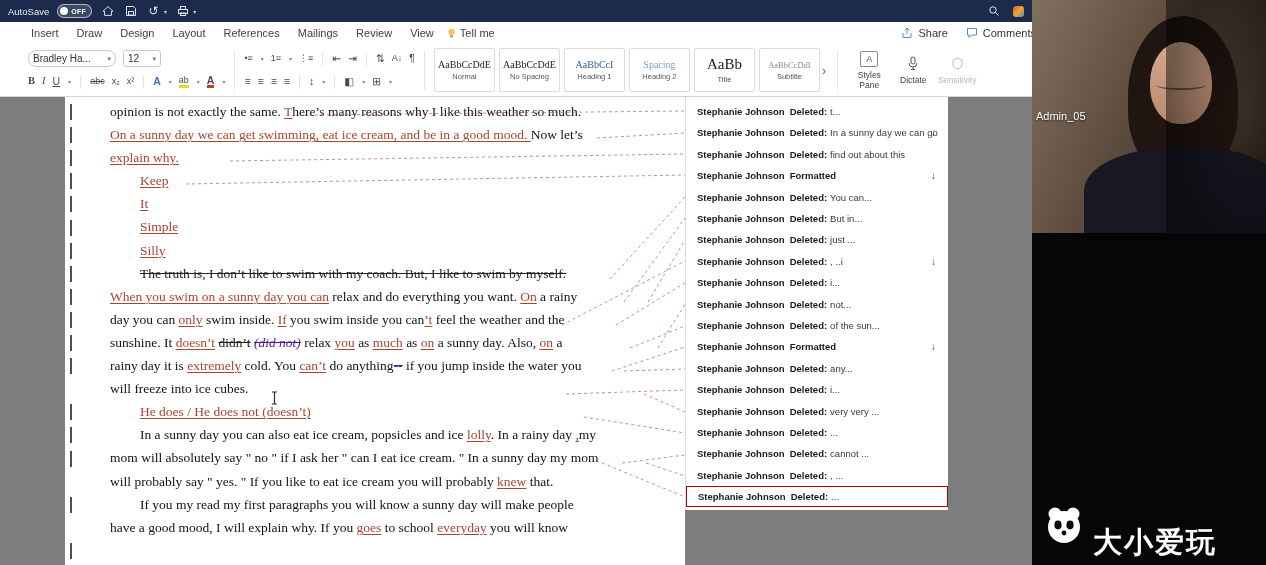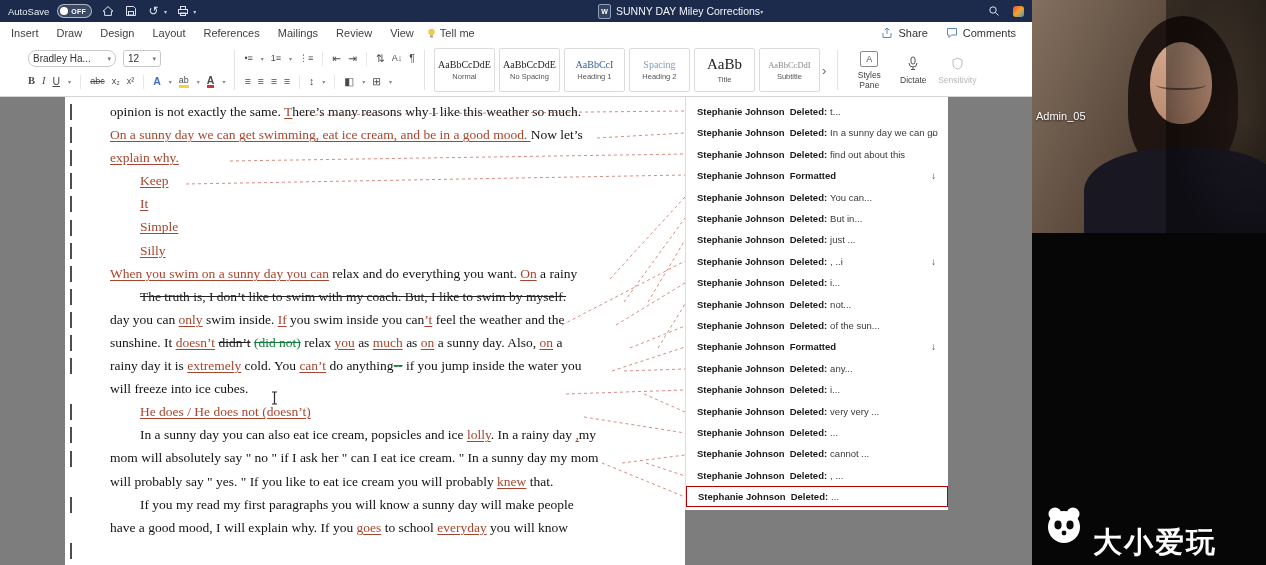--- a/index.html
+++ b/index.html
@@ -16,21 +16,21 @@
   .autosave-dot{width:8px;height:8px;border-radius:50%;background:#fff;}
   .autosave-state{font-size:7px;font-weight:bold;color:#fff;letter-spacing:.3px;}
   .tb-icon{width:15px;height:16px;display:flex;align-items:center;justify-content:center;font-size:12px;color:#dfe4ee;}
   .tb-caret{font-size:6px;color:#c5cddd;margin-left:-5px;}
   .tb-title{position:absolute;left:598px;top:0;height:22px;display:flex;align-items:center;gap:5px;font-size:10.5px;color:#f2f4f8;}
   .doc-icon{width:11px;height:13px;background:#34445f;border:1px solid #8fa0bd;border-radius:2px;display:flex;align-items:center;justify-content:center;color:#fff;font-size:7px;font-weight:bold;}
   .tb-right{position:absolute;right:8px;top:0;height:22px;display:flex;align-items:center;gap:12px;}
   .profile-dot{width:11px;height:11px;border-radius:3px;background:linear-gradient(135deg,#e14b4b 0%,#f5a623 50%,#4a90d9 100%);}
 
   
-  .tabbar{position:absolute;left:0;top:22px;width:1032px;height:22px;background:#fff;border-bottom:1px solid #ececec;display:flex;align-items:center;font-size:11px;color:#3f3f3f;}
+  .tabbar{position:absolute;left:0;top:22px;width:1032px;height:22px;background:#fff;border-bottom:1px solid #ececec;display:flex;align-items:center;font-size:11px;color:#3f3f3f;padding-left:20px;}
   .tabs{display:flex;align-items:center;padding-left:2px;}
   .tab{padding:0 9px;white-space:nowrap;}
   .tellme{display:flex;align-items:center;gap:4px;margin-left:4px;color:#3f3f3f;}
   .tab-right{position:absolute;right:16px;display:flex;align-items:center;gap:18px;}
   .share-btn,.comments-btn{display:flex;align-items:center;gap:5px;font-size:11px;color:#333;}
 
   
   .ribbon{position:absolute;left:0;top:44px;width:1032px;height:53px;background:#fff;border-bottom:1px solid #d4d4d4;display:flex;align-items:center;padding-left:28px;box-sizing:border-box;}
   .rb-col{display:flex;flex-direction:column;justify-content:center;gap:5px;}
   .rb-row{display:flex;align-items:center;gap:7px;height:18px;}
@@ -68,21 +68,21 @@
 
   
   .doc-area{position:absolute;left:0;top:97px;width:1032px;height:468px;background:#7d7d7d;overflow:hidden;}
   .page{position:absolute;left:65px;top:0;width:620px;height:468px;background:#fff;}
   .doc-lines{position:absolute;left:0;top:3px;width:100%;}
   .doc-line{height:23.1px;line-height:23.1px;font-family:"Liberation Serif",serif;font-size:13.5px;color:#121212;padding-left:45px;white-space:nowrap;}
   .doc-line.ind{padding-left:75px;}
   .run-n{}
   .run-i{color:#a8452e;text-decoration:underline;text-decoration-thickness:1px;text-underline-offset:2px;}
   .run-d{color:#222;text-decoration:line-through;}
-  .run-rd{color:#15803d;text-decoration:line-through;}
+  .run-rd{color:#4c1d95;text-decoration:line-through;font-style:italic;}
   .change-bar{position:absolute;left:5px;width:1.5px;height:16px;background:#4d4d4d;}
   .ibeam{position:absolute;left:205px;top:294px;}
 
   .connectors{position:absolute;left:0;top:0;width:1032px;height:468px;pointer-events:none;z-index:5;}
 
   
   .rev-pane{position:absolute;left:685px;top:0;width:262px;height:413px;background:#fff;border-left:1px solid #ddd;z-index:4;}
   .rev-row{position:absolute;left:0;width:262px;height:21px;display:flex;align-items:center;padding-left:11px;box-sizing:border-box;font-size:9.5px;color:#1a1a1a;white-space:nowrap;overflow:hidden;}
   .rev-author{font-weight:bold;margin-right:5px;}
   .rev-action{font-weight:bold;margin-right:3px;}
@@ -131,25 +131,20 @@
         <span class="tb-caret">▾</span>
         <span class="tb-icon">
           <svg width="12" height="12" viewBox="0 0 12 12">
               <rect x="1.5" y="4.5" width="9" height="4" fill="none" stroke="#dfe4ee"></rect>
               <rect x="3.5" y="1.5" width="5" height="3" fill="none" stroke="#dfe4ee"></rect>
               <rect x="3.5" y="8" width="5" height="2.5" fill="none" stroke="#dfe4ee"></rect>
             </svg>
         </span>
         <span class="tb-caret">▾</span>
       </div>
-      <div class="tb-title">
-        <span class="doc-icon">W</span>
-        <span>SUNNY DAY Miley Corrections</span>
-        <span class="tb-caret">▾</span>
-      </div>
       <div class="tb-right">
         <span class="tb-icon">
           <svg width="12" height="12" viewBox="0 0 12 12">
               <circle cx="5" cy="5" r="3.2" fill="none" stroke="#dfe4ee"></circle>
               <path d="M7.5 7.5L10.5 10.5" stroke="#dfe4ee"></path>
             </svg>
         </span>
         <span class="profile-dot"></span>
       </div>
     </div>
@@ -325,22 +320,22 @@
     <div class="doc-area">
       <div class="page">
         <div class="doc-lines">
             <div class="doc-line"><span class="run-n">opinion is not exactly the same. </span><span class="run-i">T</span><span class="run-n">here’s many reasons why I like this weather so much.</span></div>
             <div class="doc-line"><span class="run-i">On a sunny day we can get swimming, eat ice cream, and be in a good mood. </span><span class="run-n">Now let’s</span></div>
             <div class="doc-line"><span class="run-i">explain why.</span></div>
             <div class="doc-line ind"><span class="run-i">Keep</span></div>
             <div class="doc-line ind"><span class="run-i">It</span></div>
             <div class="doc-line ind"><span class="run-i">Simple</span></div>
             <div class="doc-line ind"><span class="run-i">Silly</span></div>
+            <div class="doc-line ind"><span class="run-d">The truth is, I don’t like to swim with my coach. But, I like to swim by myself.</span></div>
             <div class="doc-line"><span class="run-i">When you swim on a sunny day you can</span><span class="run-n"> relax and do everything you want. </span><span class="run-i">On</span><span class="run-n"> a rainy</span></div>
-            <div class="doc-line ind"><span class="run-d">The truth is, I don’t like to swim with my coach. But, I like to swim by myself.</span></div>
             <div class="doc-line"><span class="run-n">day you can </span><span class="run-i">only</span><span class="run-n"> swim inside. </span><span class="run-i">If</span><span class="run-n"> you swim inside you can</span><span class="run-i">’t</span><span class="run-n"> feel the weather and the</span></div>
             <div class="doc-line"><span class="run-n">sunshine. It </span><span class="run-i">doesn’t</span><span class="run-n"> </span><span class="run-d">didn’t</span><span class="run-n"> </span><span class="run-rd">(did not)</span><span class="run-n"> relax </span><span class="run-i">you</span><span class="run-n"> as </span><span class="run-i">much</span><span class="run-n"> as </span><span class="run-i">on</span><span class="run-n"> a sunny day. Also, </span><span class="run-i">on</span><span class="run-n"> a</span></div>
             <div class="doc-line"><span class="run-n">rainy day it is </span><span class="run-i">extremely</span><span class="run-n"> cold. You </span><span class="run-i">can’t</span><span class="run-n"> do anything</span><span class="run-rd">--</span><span class="run-n"> if you jump inside the water you</span></div>
             <div class="doc-line"><span class="run-n">will freeze into ice cubes.</span></div>
             <div class="doc-line ind"><span class="run-i">He does / He does not (doesn’t)</span></div>
             <div class="doc-line ind"><span class="run-n">In a sunny day you can also eat ice cream, popsicles and ice </span><span class="run-i">lolly</span><span class="run-n">. In a rainy day </span><span class="run-i">,</span><span class="run-n">my</span></div>
             <div class="doc-line"><span class="run-n">mom will absolutely say " no " if I ask her " can I eat ice cream. " In a sunny day my mom</span></div>
             <div class="doc-line"><span class="run-n">will probably say " yes. " If you like to eat ice cream you will probably </span><span class="run-i">knew</span><span class="run-n"> that.</span></div>
             <div class="doc-line ind"><span class="run-n">If you my read my first paragraphs you will know a sunny day will make people</span></div>
             <div class="doc-line"><span class="run-n">have a good mood, I will explain why. If you </span><span class="run-i">goes</span><span class="run-n"> to school </span><span class="run-i">everyday</span><span class="run-n"> you will know</span></div>

